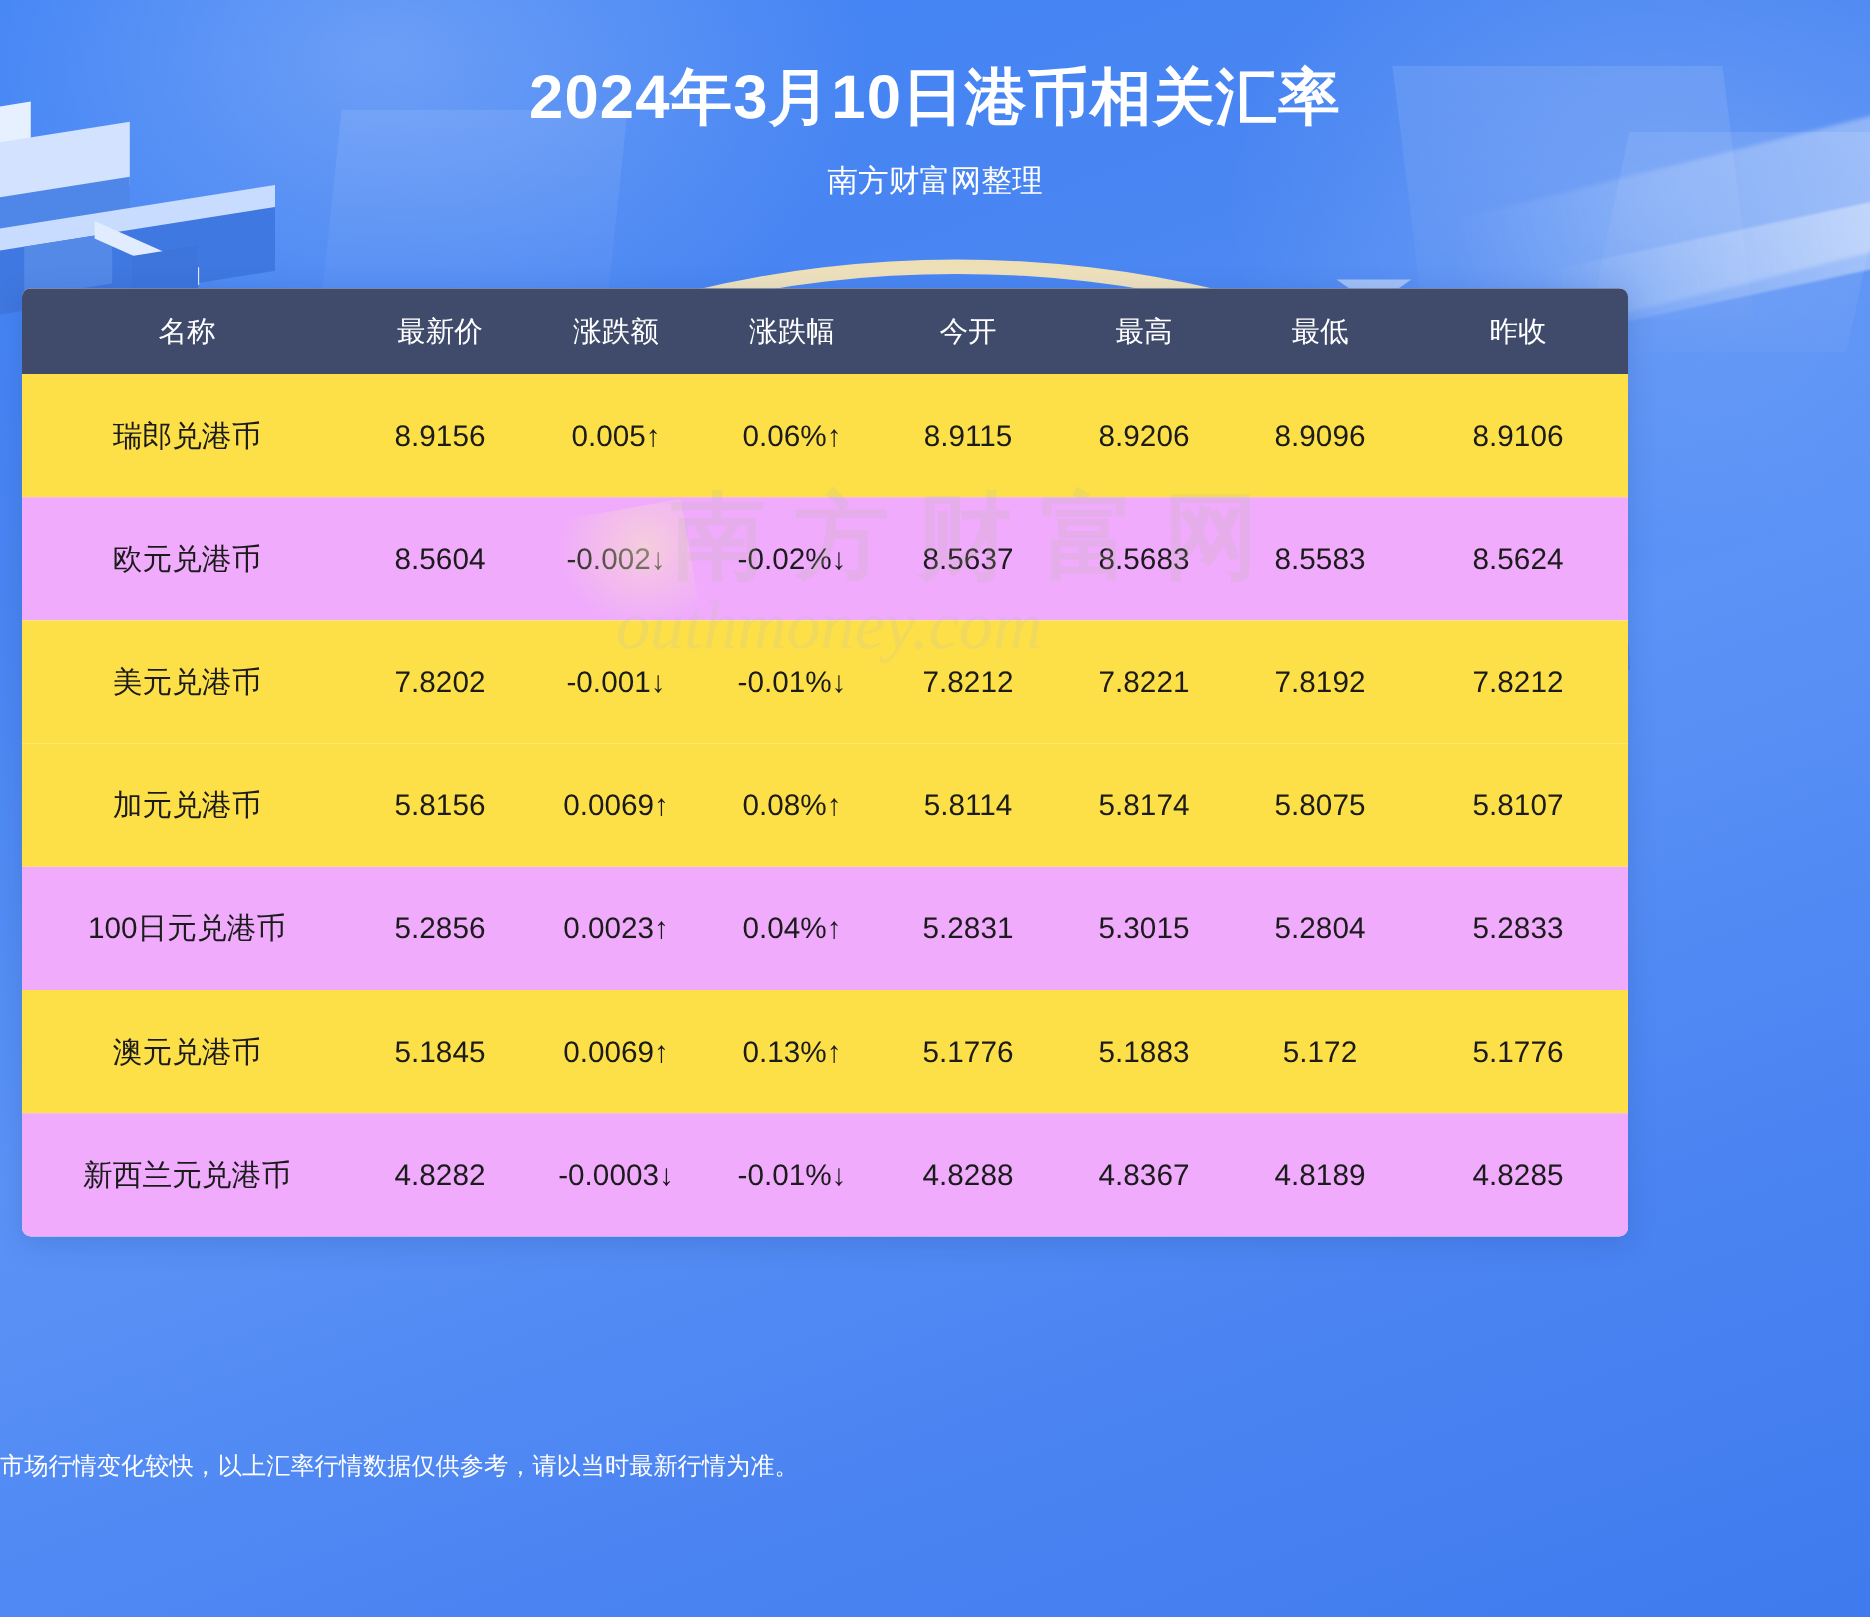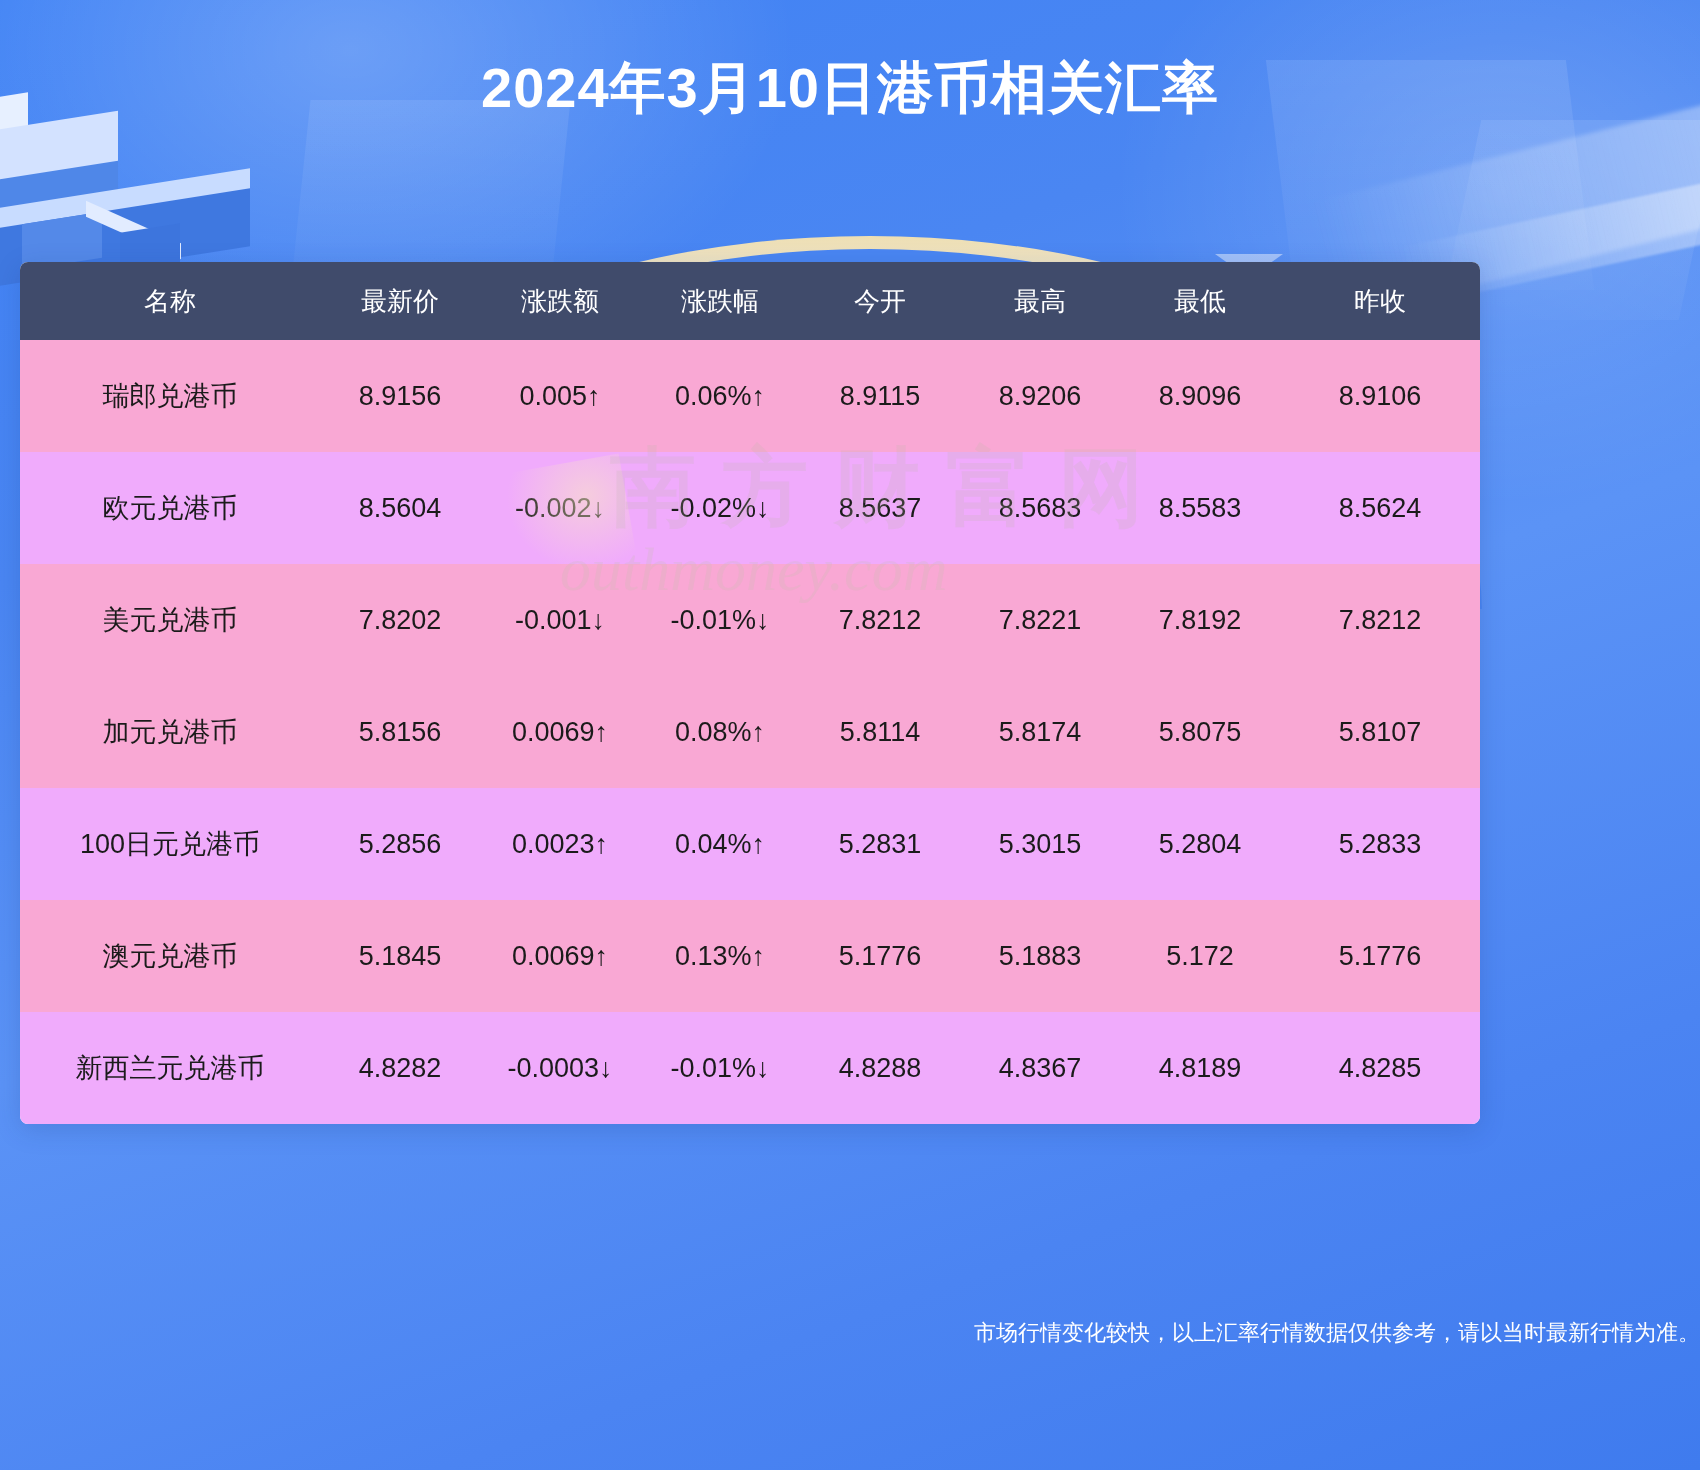--- a/index.html
+++ b/index.html
@@ -159,21 +159,21 @@
     text-align: center;
   }
   table.rates tbody td {
     height: 110px;
     font-size: 27px;
     color: #1b1b1b;
     text-align: center;
     vertical-align: middle;
     font-weight: 400;
   }
-  table.rates tbody tr.odd td { background: #f9a8d4; }
+  table.rates tbody tr.odd td { background: #fde047; }
   table.rates tbody tr.even td { background: #f0abfc; }
 
   td.name { font-size: 28px; color: #111111; }
   .up   { color: #e60000; }
   .down { color: #128a1e; }
 
   
   col.c-name  { width: 300px; }
   col.c-last  { width: 160px; }
   col.c-chg   { width: 160px; }
@@ -220,24 +220,23 @@
     width: 130px; height: 120px;
     background: radial-gradient(ellipse at 70% 30%, rgba(250,232,196,0.55) 0%, rgba(250,232,196,0) 62%);
     transform: rotate(-10deg);
   }
 
   
   .foot-note {
     position: absolute;
     left: 0; right: 0;
     top: 1318px;
-    text-align: right;
+    text-align: left;
     color: #ffffff;
     font-size: 22px;
-    margin-left: 44px;
   }
 </style>
 </head>
 <body>
 
 <div class="page">
 
   <div class="bg-layer">
     <div class="glow-top"></div>
     <div class="glow-right"></div>
@@ -256,20 +255,21 @@
     <div class="block blk6"></div>
     <div class="block blk7"></div>
 
     <div class="arc"></div>
     <div class="arc-mask"></div>
     <div class="tri-notch"></div>
   </div>
 
   <div class="header">
     <h1 class="title">2024年3月10日港币相关汇率</h1>
+    <div class="subtitle">南方财富网整理</div>
   </div>
 
   <div class="card">
     <table class="rates">
       <colgroup>
         <col class="c-name">
           <col class="c-last">
           <col class="c-chg">
           <col class="c-pct">
         <col class="c-open">

